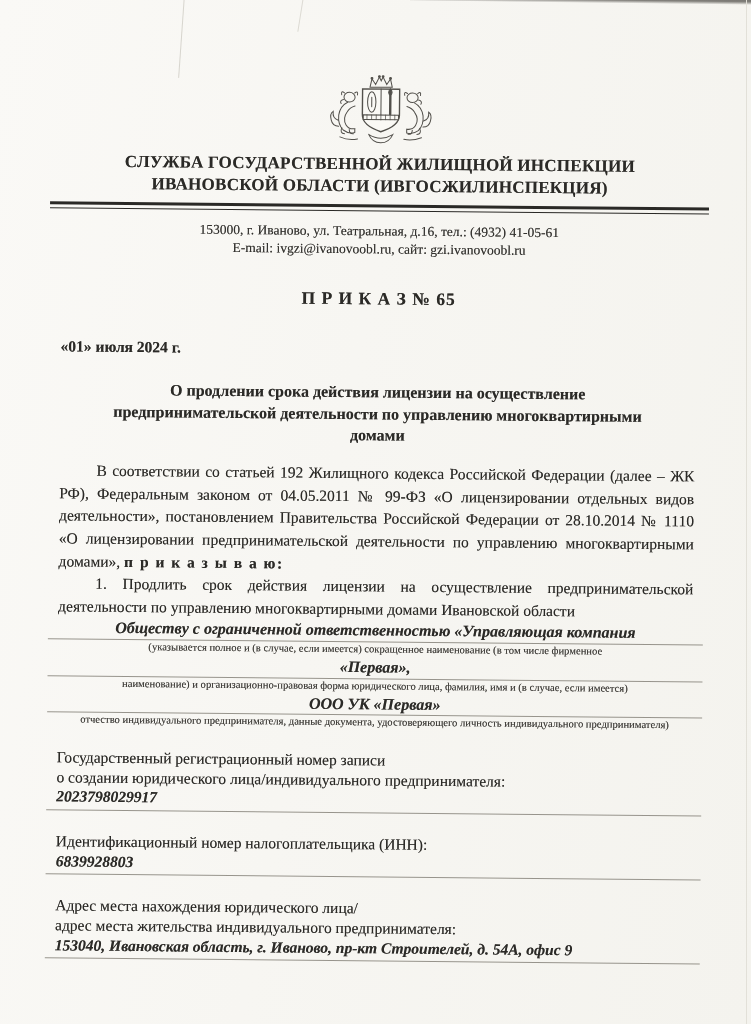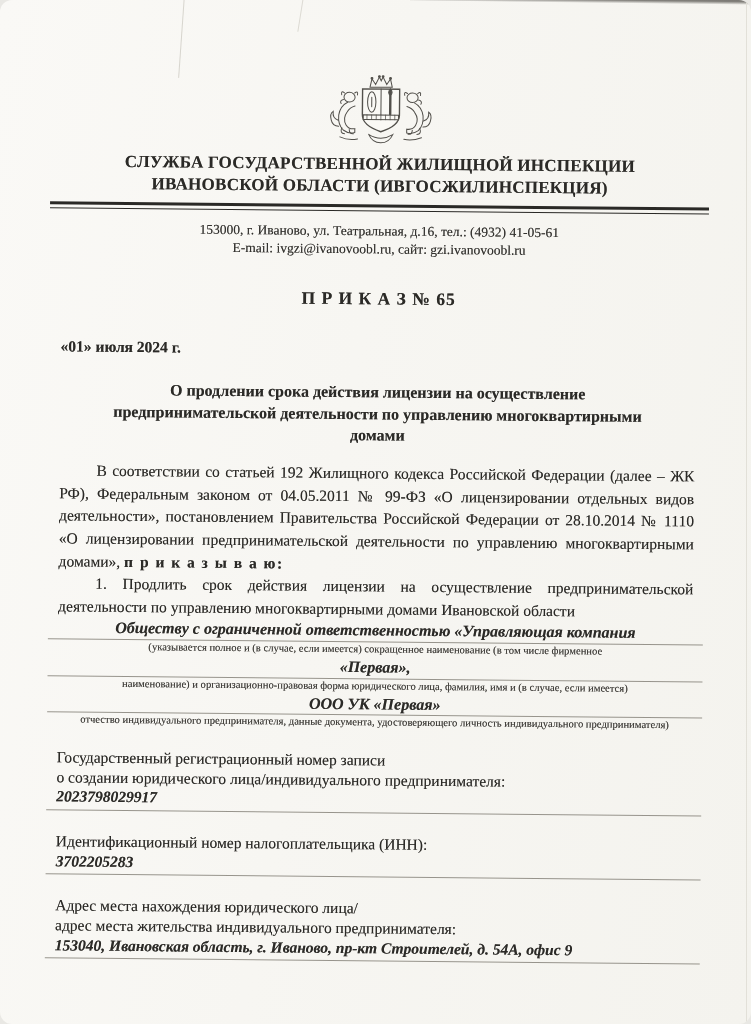--- a/index.html
+++ b/index.html
@@ -5,21 +5,20 @@
   html,body{margin:0;padding:0;}
   body{
     width:751px;height:1024px;overflow:hidden;
     background:#e9e8e4;
     font-family:"Liberation Serif","DejaVu Serif",serif;
   }
   .page{
     position:relative;width:751px;height:1024px;overflow:hidden;
     background:linear-gradient(100deg,#faf9f6 0%,#f7f6f2 45%,#f4f3ee 100%);
     color:#2b2a27;
-    border-radius:12px;
   }
   
   .artifact-top-edge{
     position:absolute;top:-2px;right:-4px;width:345px;height:7px;
     background:linear-gradient(to bottom,#55534f 0%,#6e6c67 55%,rgba(110,108,103,0) 100%);
     transform:rotate(0.7deg);transform-origin:right top;opacity:.85;
   }
   .artifact-crease-1{
     position:absolute;top:-4px;left:181px;width:1px;height:82px;
     background:#d7d5cе;background:#d7d5ce;transform:rotate(4deg);
@@ -160,21 +159,21 @@
       <span class="block-label">Государственный регистрационный номер записи</span>
       <span class="block-label">о создании юридического лица/индивидуального предпринимателя:</span>
       <div class="block-underline">
         <span class="block-value">2023798029917</span>
       </div>
     </div>
 
     <div class="block">
       <span class="block-label">Идентификационный номер налогоплательщика (ИНН):</span>
       <div class="block-underline">
-        <span class="block-value">3702205283</span>
+        <span class="block-value">6839928803</span>
       </div>
     </div>
 
     <div class="block">
       <span class="block-label">Адрес места нахождения юридического лица/</span>
       <span class="block-label">адрес места жительства индивидуального предпринимателя:</span>
       <div class="block-underline">
         <span class="block-value">153040, Ивановская область, г. Иваново, пр-кт Строителей, д. 54А, офис 9</span>
       </div>
     </div>

